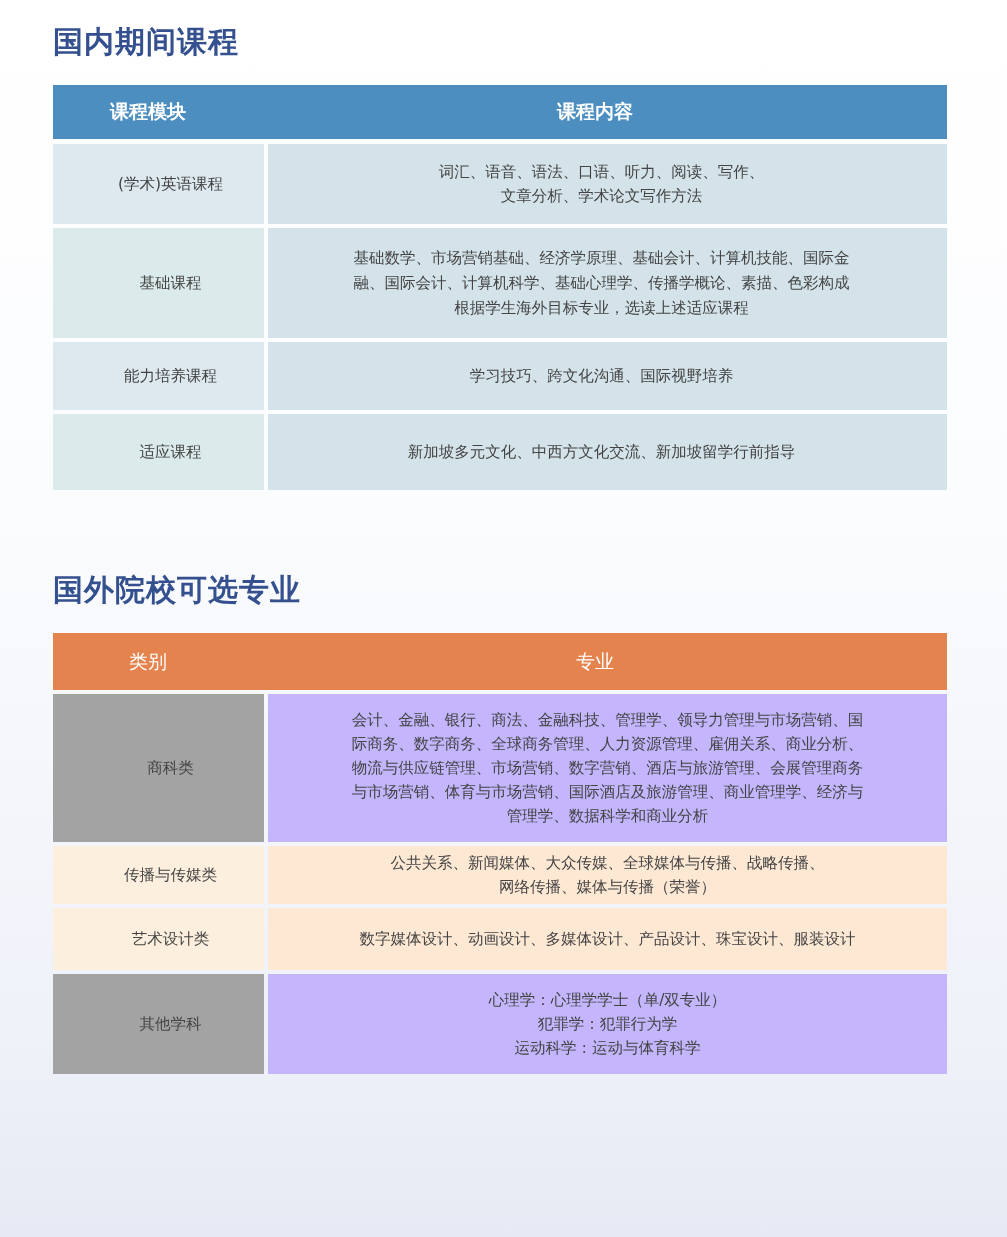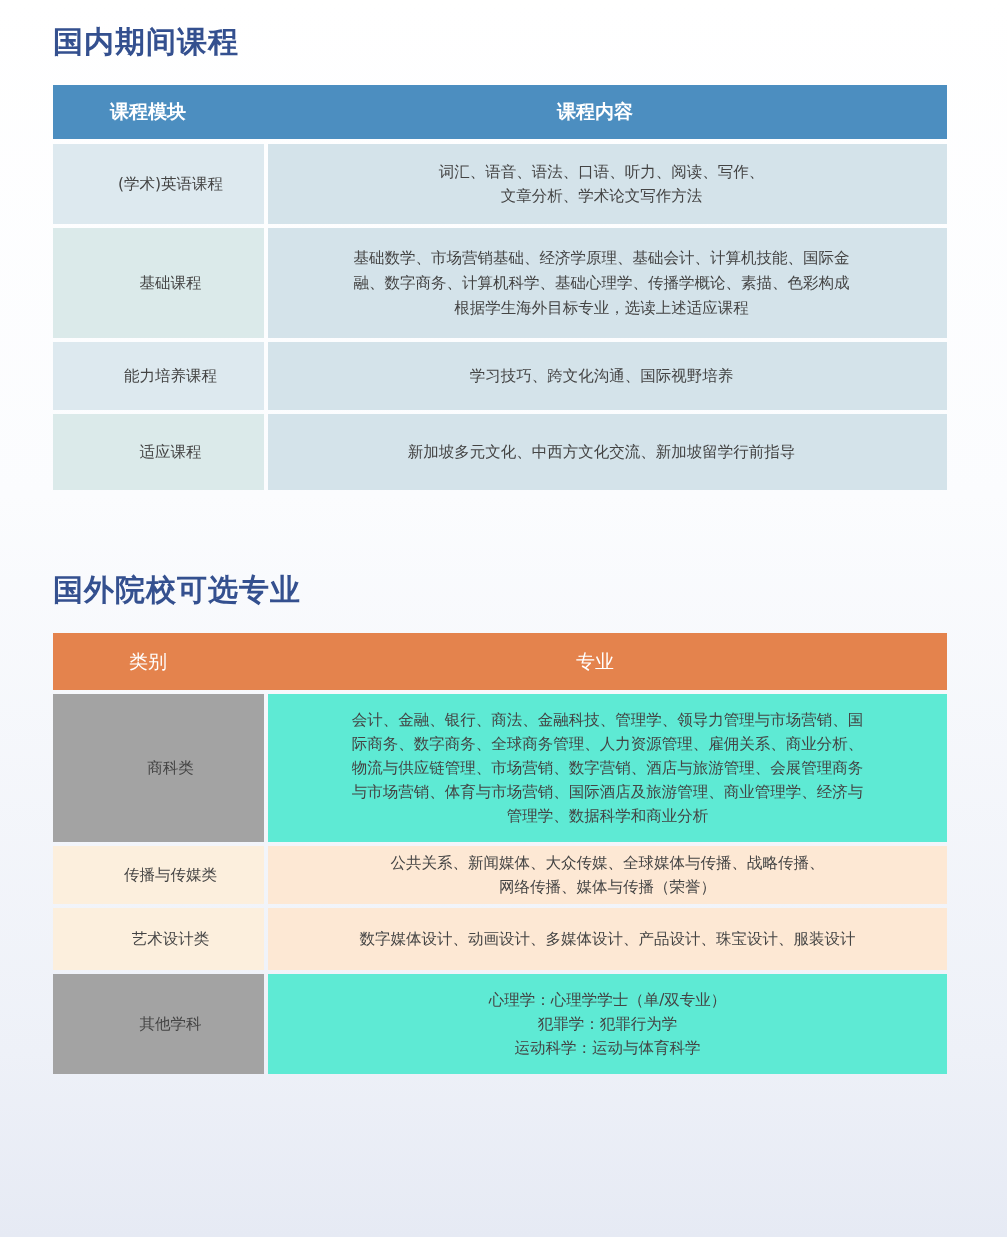--- a/index.html
+++ b/index.html
@@ -13,21 +13,21 @@
   .hdr{display:flex;height:54px;color:#fff;font-size:19px;align-items:center;}
   .hdr1{background:#4c8ec0;font-weight:bold;}
   .hdr2{background:#e4834d;height:57px;}
   .hdr .c1{width:190px;text-align:center;}
   .hdr .c2{flex:1;text-align:center;}
   .row{display:flex;margin-top:4px;}
   .cell{display:flex;align-items:center;justify-content:center;text-align:center;font-size:15.5px;line-height:24px;color:#444;padding-left:24px;}
   .row .a{width:187px;margin-right:4px;}
   .row .b{flex:1;padding:0 40px;}
   .blue .a{background:#dde9ef;} .blue .b{background:#d4e3ea;padding-left:28px;}
-  .pink .a{background:#a3a3a3;text-align:right;} .pink .b{background:#5eead4;}
+  .pink .a{background:#a3a3a3;text-align:right;} .pink .b{background:#c4b5fd;}
   .tan .a{background:#fcefdd;} .tan .b{background:#fde8d4;}
   .line{display:block;}
 </style>
 </head>
 <body>
 
 <div class="title t1">国内期间课程</div>
 
 <div class="tbl tbl1">
   <div class="hdr hdr1">
@@ -41,21 +41,21 @@
       <span class="line">词汇、语音、语法、口语、听力、阅读、写作、</span>
       <span class="line">文章分析、学术论文写作方法</span>
     </div>
       </div>
   </div>
   <div class="row blue" style="height:110px">
     <div class="cell a" style="background:#dbeaea">基础课程</div>
     <div class="cell b" style="line-height:25px">
         <div>
       <span class="line">基础数学、市场营销基础、经济学原理、基础会计、计算机技能、国际金</span>
-      <span class="line">融、数字商务、计算机科学、基础心理学、传播学概论、素描、色彩构成</span>
+      <span class="line">融、国际会计、计算机科学、基础心理学、传播学概论、素描、色彩构成</span>
       <span class="line">根据学生海外目标专业，选读上述适应课程</span>
     </div>
       </div>
   </div>
   <div class="row blue" style="height:68px">
     <div class="cell a">能力培养课程</div>
     <div class="cell b">
         <span>学习技巧、跨文化沟通、国际视野培养</span>
       </div>
   </div>

